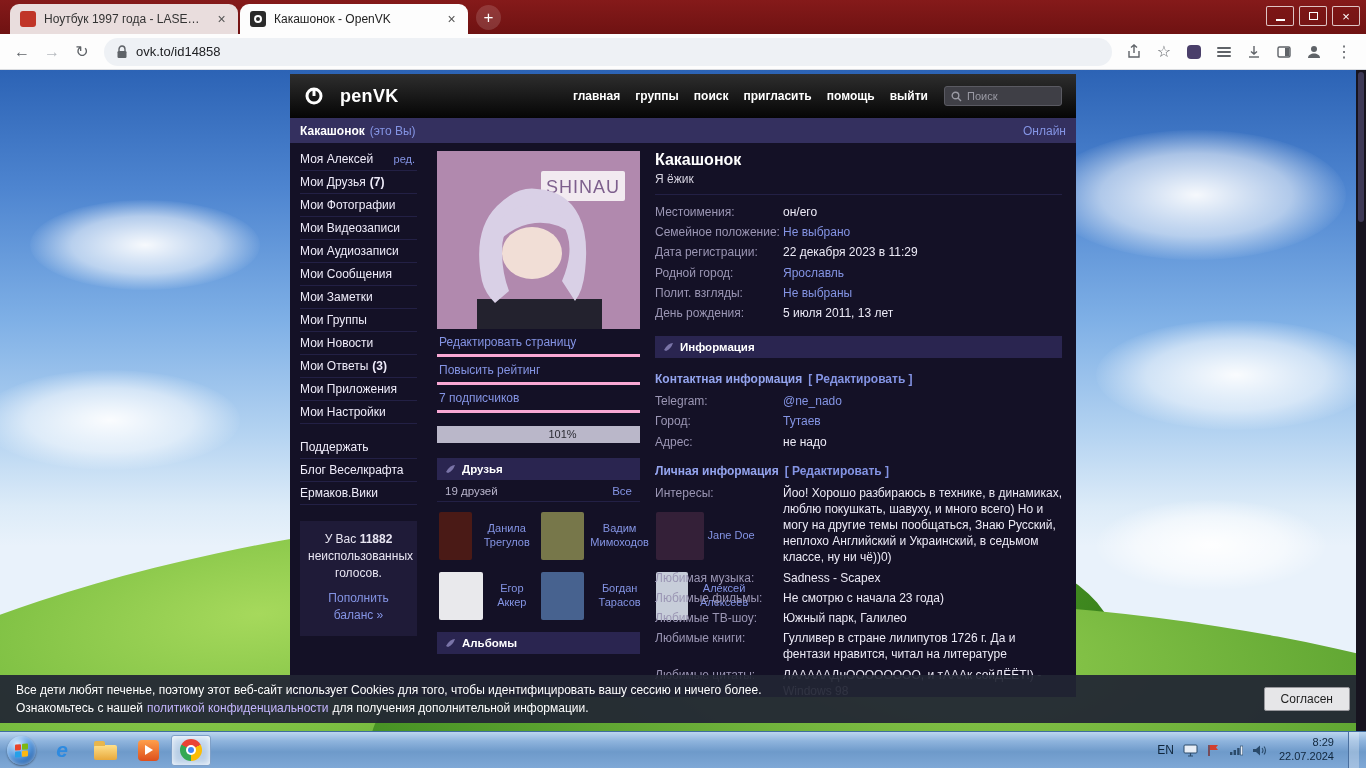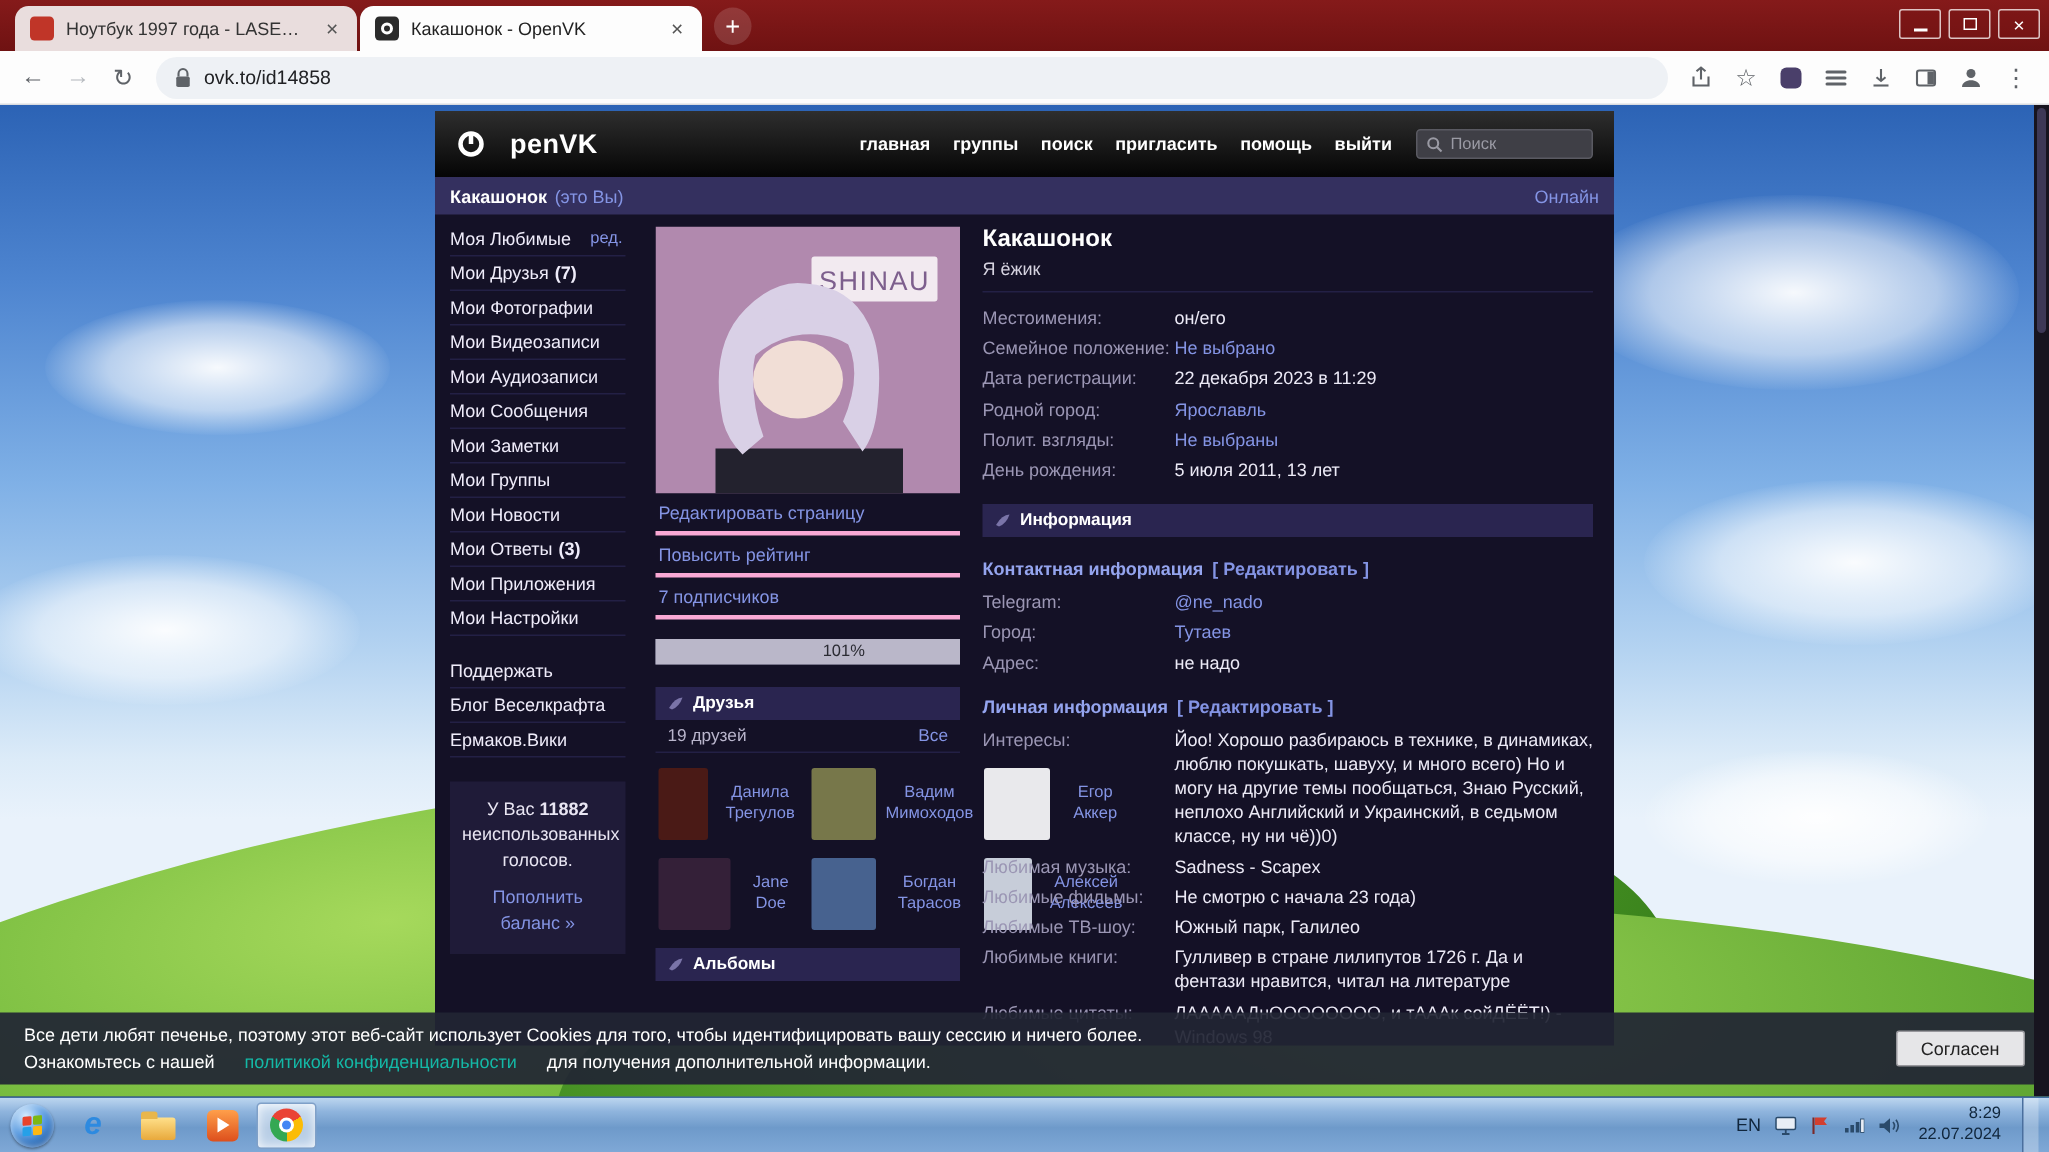--- a/index.html
+++ b/index.html
@@ -95,21 +95,21 @@
   .frow { display:flex; font-size:12px; line-height:1.35; margin-bottom:4px; }
   .flabel { width:128px; flex-shrink:0; color:#9b96b4; }
   .fval { color:#eceaf6; flex:1; min-width:0; }
   .fval.link { color:#8494e4; }
   .info-title { margin:14px 0 7px; font-size:12px; font-weight:bold; color:#94a4ee; }
   .info-title .edit { margin-left:6px; color:#8494e4; }
 
   
   .cookie { position:absolute; left:0; right:0; bottom:8px; background:rgba(33,37,52,.93); display:flex; align-items:center; padding:6px 16px; gap:20px; }
   .cookie-text { font-size:12px; color:#fff; line-height:1.5; }
-  .cookie-link { color:#14b8a6; margin:0 20px; }
+  .cookie-link { color:#c4b5fd; margin:0 4px; }
   .cookie-btn { margin-left:auto; flex-shrink:0; background:#e6e6e8; border:1px solid #97979c; color:#222; font-size:12px; padding:4px 16px; border-radius:2px;text-align:center; }
 
   .scrollbar { position:absolute; top:0; right:0; width:10px; height:100%; background:#17141f; }
   .scroll-thumb { position:absolute; top:2px; left:2px; width:6px; height:150px; background:#3d3856; border-radius:3px; }
 
   
   .taskbar { position:absolute; left:0; bottom:0; width:1366px; height:37px;
     background:linear-gradient(180deg,#bcd6ef 0%, #8fb4dd 25%, #6e9aca 55%, #7fa8d6 100%);
     border-top:1px solid #3f6da0; display:flex; align-items:center; padding:0 3px; gap:3px; }
   .orb-wrap { width:36px; height:32px; display:flex; align-items:center; justify-content:center; }
@@ -255,21 +255,21 @@
       <div class="breadcrumb">
         <span class="bc-name">Какашонок</span>
         <span class="bc-you">(это Вы)</span>
         <span class="bc-online">Онлайн</span>
       </div>
 
       <div class="page-body">
 
         <div class="sidebar">
           <div class="side-item">
-              <span>Моя Любимые</span>
+              <span>Моя Алексей</span>
               <span class="side-extra">ред.</span>
             </div>
           <div class="side-item">
               <span>Мои Друзья</span>
               <span class="side-count">(7)</span>
             </div>
           <div class="side-item">
               <span>Мои Фотографии</span>
             </div>
           <div class="side-item">
@@ -348,26 +348,26 @@
           <div class="friends-grid">
             <div class="friend">
                 <div class="friend-av" style="background: rgb(74, 26, 22);"></div>
                 <span class="friend-name">Данила Трегулов</span>
               </div>
             <div class="friend">
                 <div class="friend-av" style="background: rgb(119, 119, 74);"></div>
                 <span class="friend-name">Вадим Мимоходов</span>
               </div>
             <div class="friend">
+                <div class="friend-av" style="background: rgb(52, 32, 56);"></div>
+                <span class="friend-name">Jane Doe</span>
+              </div>
+            <div class="friend">
                 <div class="friend-av" style="background: rgb(233, 233, 236);"></div>
                 <span class="friend-name">Егор Аккер</span>
-              </div>
-            <div class="friend">
-                <div class="friend-av" style="background: rgb(52, 32, 56);"></div>
-                <span class="friend-name">Jane Doe</span>
               </div>
             <div class="friend">
                 <div class="friend-av" style="background: rgb(71, 98, 143);"></div>
                 <span class="friend-name">Богдан Тарасов</span>
               </div>
             <div class="friend">
                 <div class="friend-av" style="background: rgb(199, 205, 217);"></div>
                 <span class="friend-name">Алексей Алексеев</span>
               </div>
           </div>

